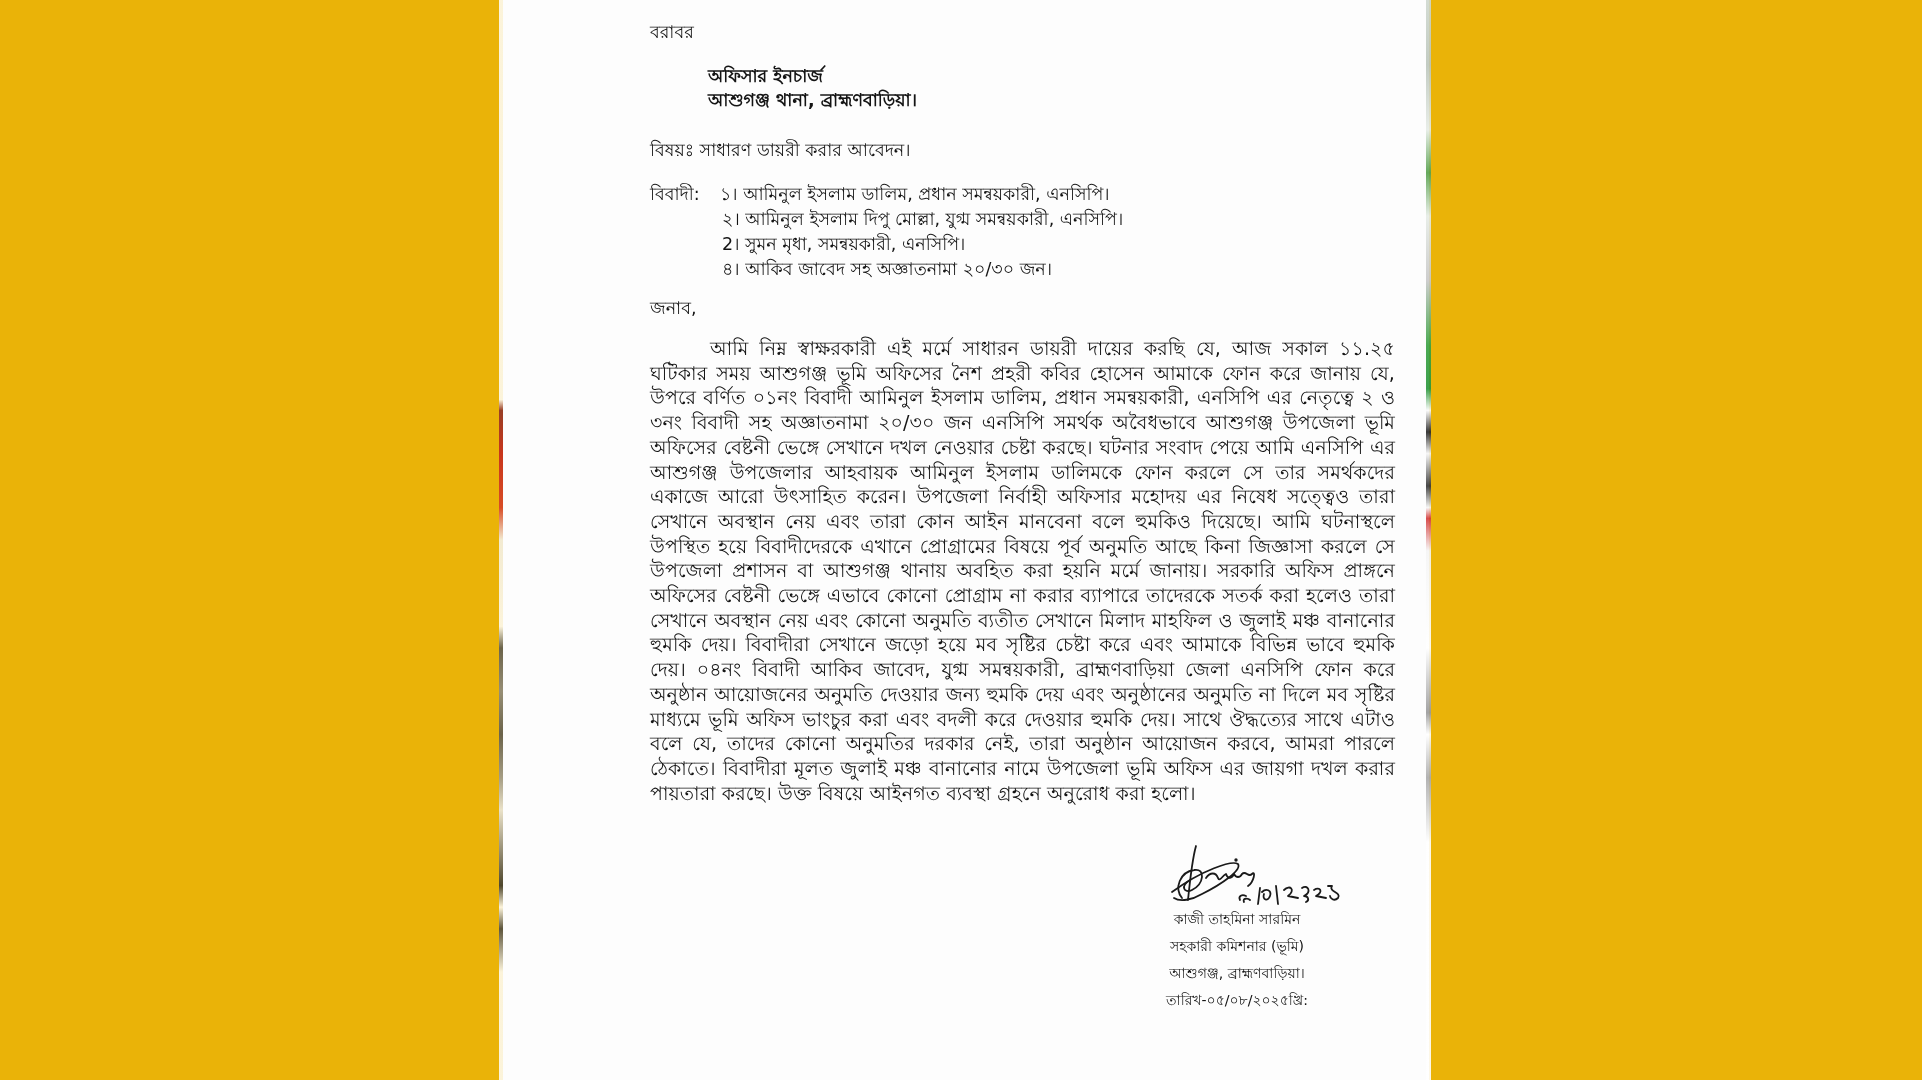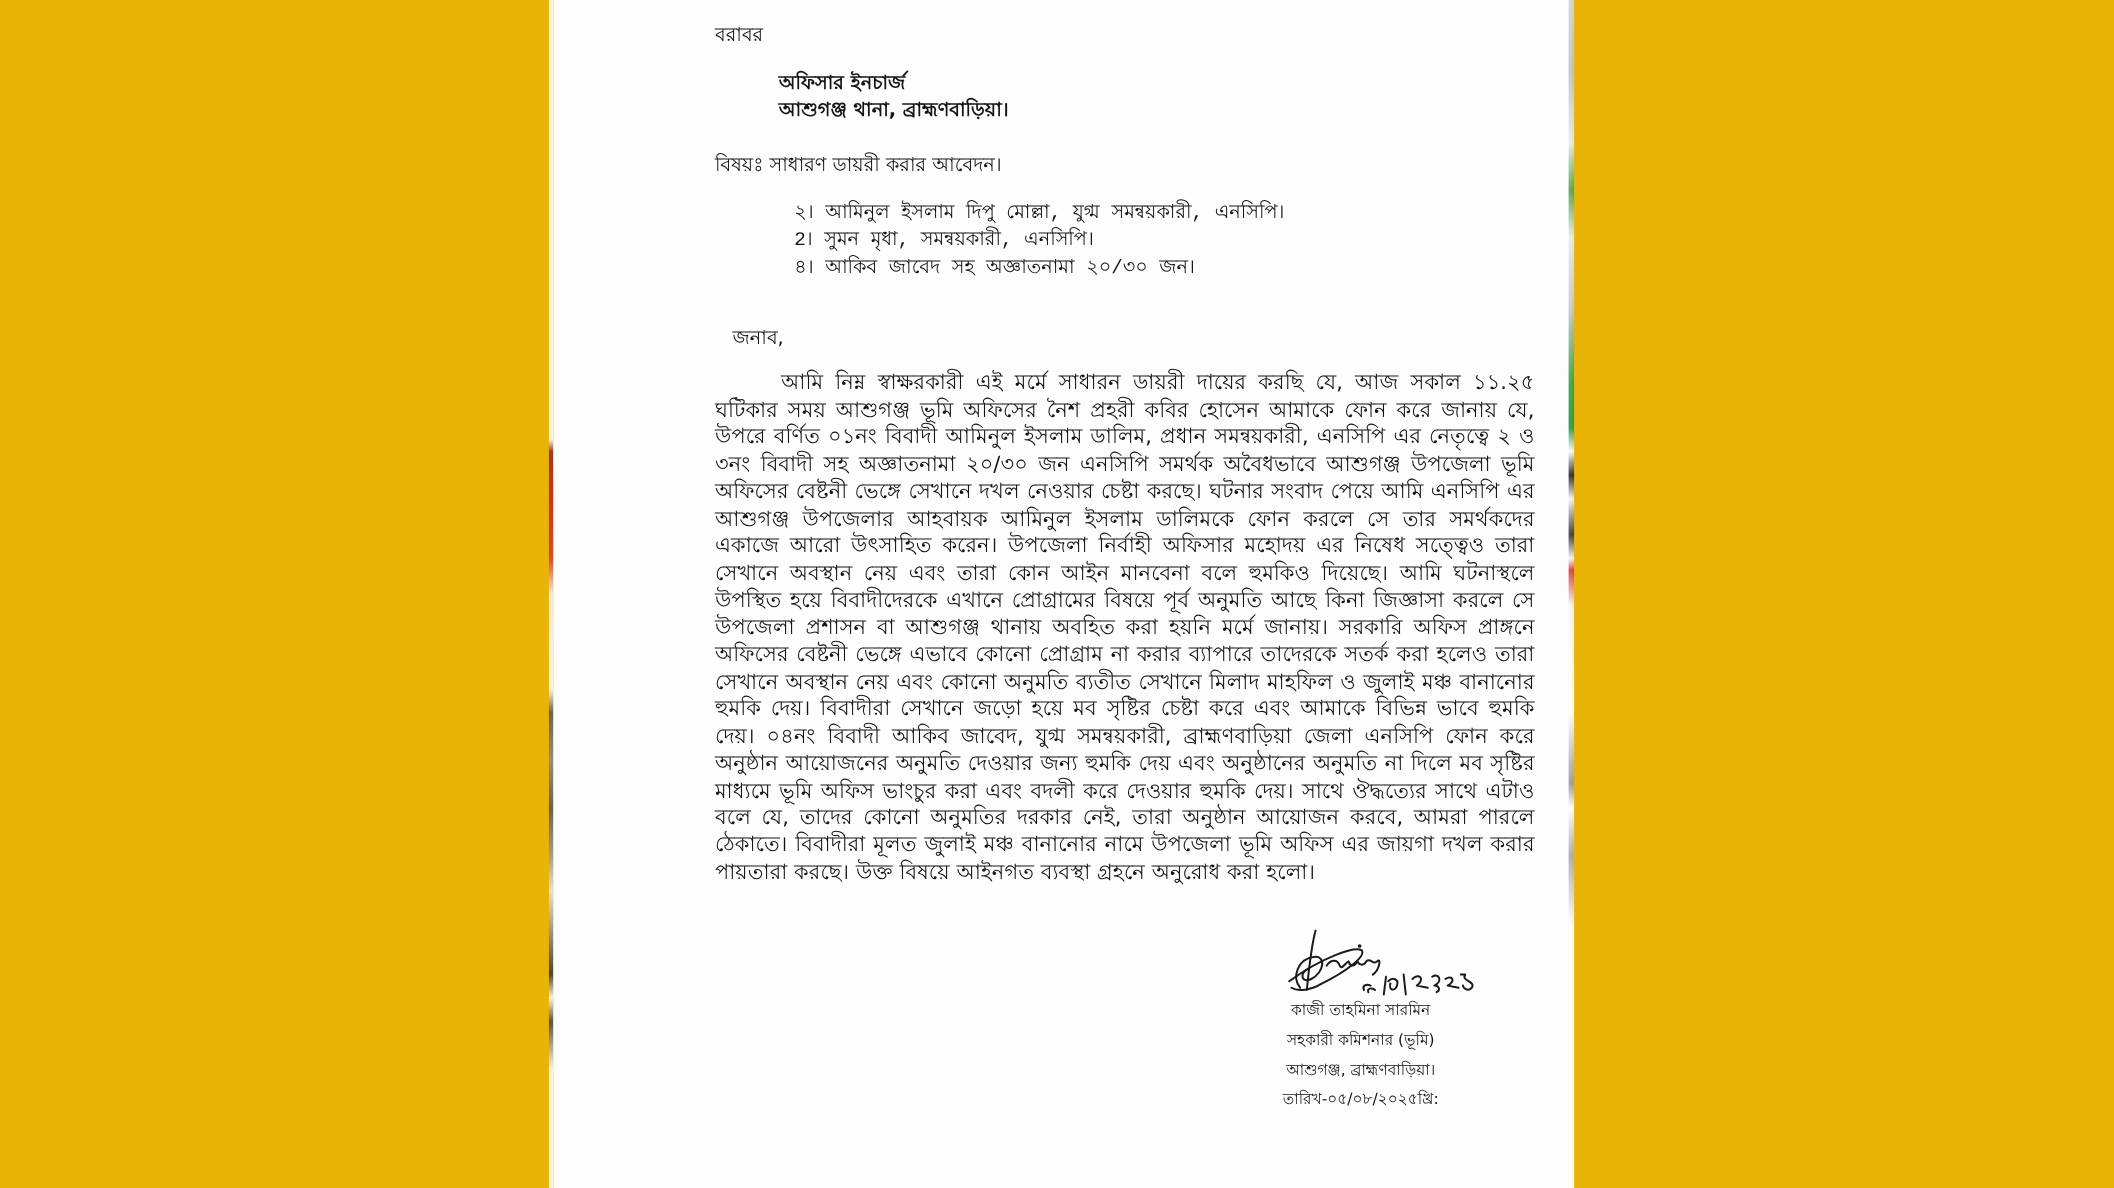--- a/index.html
+++ b/index.html
@@ -48,22 +48,22 @@
     font-size: 17.5px;
     line-height: 24px;
   }
   .addr-to { position: absolute; left: 0; top: 0; }
   .addr-block { position: absolute; left: 58px; top: 44px; font-weight: bold; }
   .subject { position: absolute; left: 0; top: 118px; text-align: center; }
   .accused { position: absolute; left: 0; top: 162px; width: 745px; }
   .accused-row { display: flex; height: 25px; }
   .accused-label { width: 70px; }
   .accused-item { margin-left: 0; }
-  .accused-row.indent { padding-left: 72px; font-family: Liberation Mono, monospace; }
-  .salute { position: absolute; left: 16px; top: 276px; }
+  .accused-row.indent { padding-left: 72px; }
+  .salute { position: absolute; left: 0; top: 276px; }
   .body {
     position: absolute; left: 0; top: 316px;
     width: 745px;
     text-align: justify;
     text-indent: 60px;
     line-height: 24.7px;
     font-size: 19px;
     letter-spacing: 0.1px;
   }
   .signature-area {
@@ -98,20 +98,24 @@
     <div class="addr-to">বরাবর</div>
 
     <div class="addr-block">
       <div>অফিসার ইনচার্জ</div>
       <div>আশুগঞ্জ থানা, ব্রাহ্মণবাড়িয়া।</div>
     </div>
 
     <div class="subject">বিষয়ঃ সাধারণ ডায়রী করার আবেদন।</div>
 
     <div class="accused">
+      <div class="accused-row">
+        <span class="accused-label">বিবাদী:</span>
+        <span class="accused-item">১। আমিনুল ইসলাম ডালিম, প্রধান সমন্বয়কারী, এনসিপি।</span>
+      </div>
       <div class="accused-row indent">
         <span class="accused-item">২। আমিনুল ইসলাম দিপু মোল্লা, যুগ্ম সমন্বয়কারী, এনসিপি।</span>
       </div>
       <div class="accused-row indent">
         <span class="accused-item">2। সুমন মৃধা, সমন্বয়কারী, এনসিপি।</span>
       </div>
       <div class="accused-row indent">
         <span class="accused-item">৪। আকিব জাবেদ সহ অজ্ঞাতনামা ২০/৩০ জন।</span>
       </div>
     </div>

